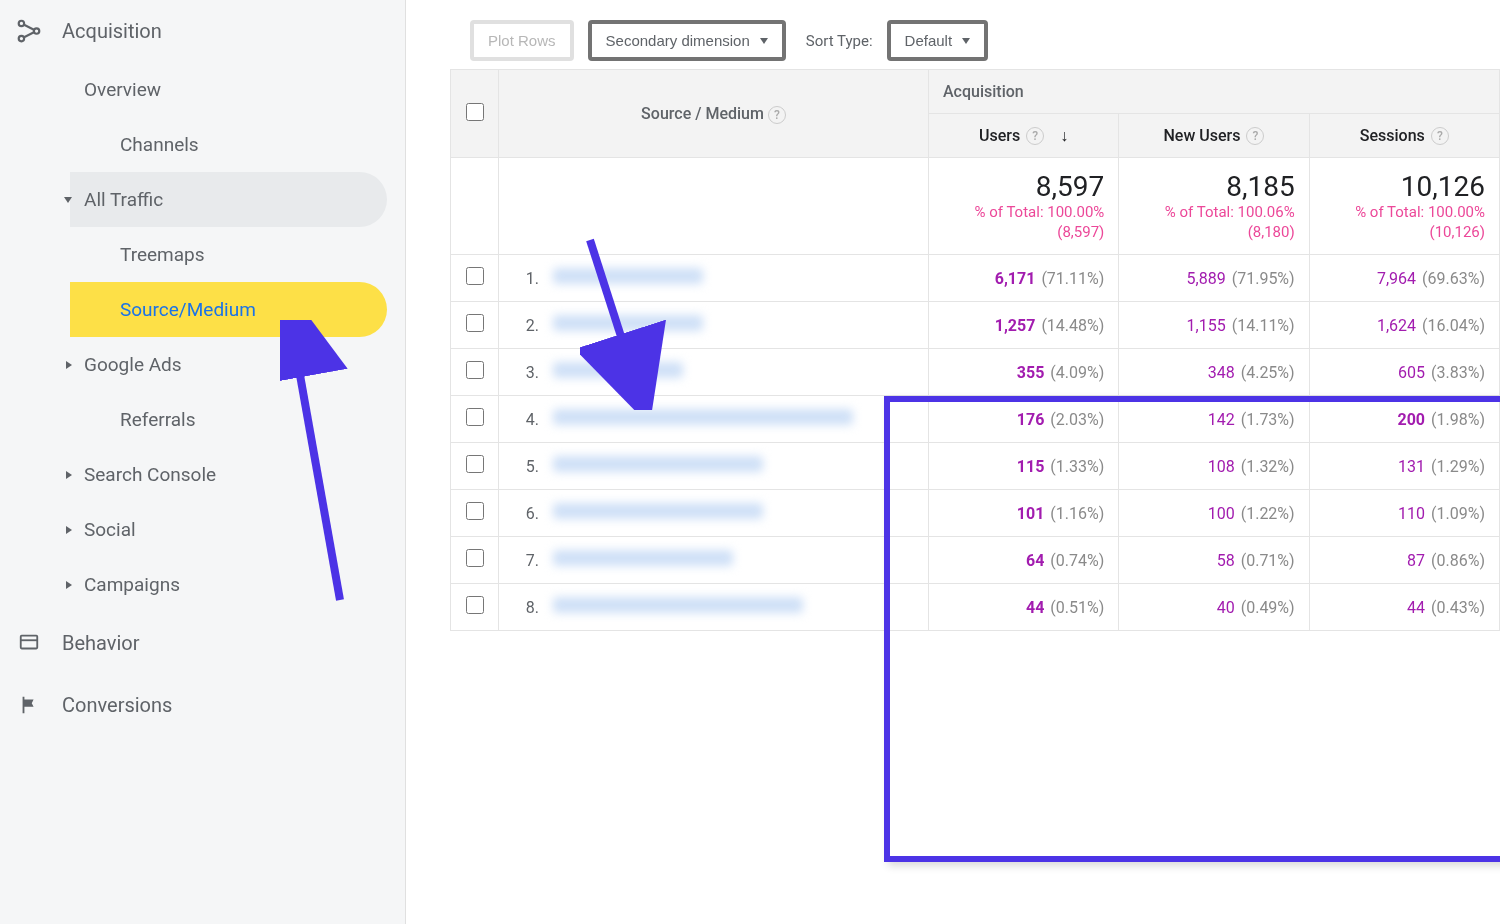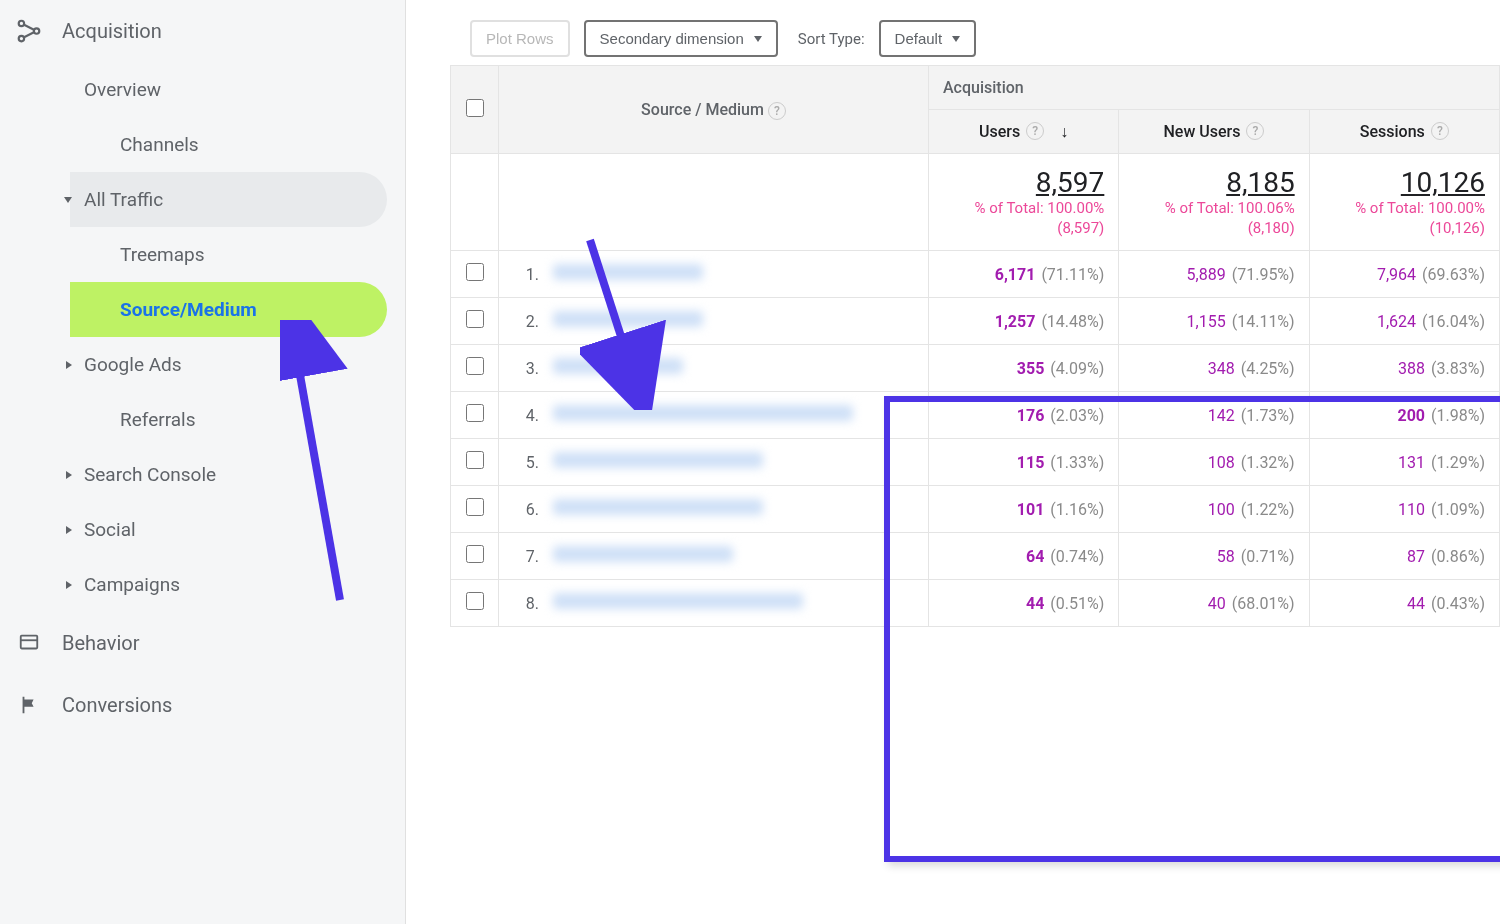--- a/index.html
+++ b/index.html
@@ -41,25 +41,25 @@
     cursor: pointer;
     text-align: center;
   }
   .sub-item.selected-parent {
     background: #e8eaec;
     border-radius: 0 28px 28px 0;
     margin-right: 18px;
   }
   .sub-item.sub-indent { padding-left: 50px; }
   .sub-item.active {
-    background: #bef264;
+    background: #fde047;
     color: #1a73e8;
     border-radius: 0 28px 28px 0;
     margin-right: 18px;
-    font-weight: 700;
+    font-weight: 400;
   }
   .sub-item.with-caret::before {
     content: "";
     display:inline-block;
     border-left: 6px solid #5f6368;
     border-top: 4px solid transparent;
     border-bottom: 4px solid transparent;
     margin-right: 12px;
     margin-left: -18px;
   }
@@ -94,21 +94,21 @@
     height:466px;
     border:6px solid #4c33e6;
     pointer-events:none;
     box-shadow: 4px 4px 8px rgba(0,0,0,0.15);
   }
 
   
   .main { flex:1; padding: 20px 0 0 44px; position:relative; overflow:hidden;}
   .toolbar { display:flex; align-items:center; gap:14px; margin-bottom:6px; margin-left:20px;}
   .btn {
-    border:2px solid #737373;
+    border:4px solid #737373;
     border-radius:4px;
     padding:8px 14px;
     background:#fff;
     font-size:15px;
     color:#5f6368;
     display:inline-flex;
     align-items:center;
     gap:10px;
     cursor:pointer;
   }
@@ -129,36 +129,36 @@
     color:#5f6368;
   }
   table.data thead th {
     background:#f3f3f3;
     font-weight:500;
   }
   .col-chk { width:48px; text-align:center; }
   .col-src { width:430px; }
   .super-head { background:#f3f3f3; padding:10px 14px; font-weight:700; color:#202124; text-align:left;}
   .metric-head { text-align:center; vertical-align:middle;}
-  .metric-head .m-name { font-weight:500; color:#202124; display:inline-flex; align-items:flex-start; gap:6px;}
+  .metric-head .m-name { font-weight:500; color:#202124; display:inline-flex; align-items:flex-end; gap:6px;}
   .help-dot {
     display:inline-flex; align-items:center; justify-content:center;
     width:18px; height:18px; border-radius:50%;
     font-size:12px;
     color:#aaa;
     border:1px solid #ccc;
     cursor:pointer;
   }
   .sort-arrow { font-weight:bold; }
   .summary-cell {
     text-align:right; padding:20px 14px;
     vertical-align:top;
     background:#fff;
   }
-  .summary-cell .big { font-size:28px; font-weight:400; color:#202124;text-decoration:underline; }
+  .summary-cell .big { font-size:28px; font-weight:400; color:#202124; }
   .summary-cell .sub { font-size:15px; color:#ec4899; line-height:1.3;}
   tbody td { background:#fff; }
   tbody td.num-main { text-align:right; }
   .val { font-weight:700; color:#a21caf;text-align:right;}
   .pct { color:#8a8a8a; font-weight:400; margin-left:6px;}
   .rownum { display:inline-block; width:26px; text-align:right; margin-right:14px; }
   .blurred {
     display:inline-block;
     background: #cfe0f7;
     filter: blur(5px);
@@ -312,21 +312,21 @@
           <td class="col-src"><span class="rownum">2.</span><span class="blurred" style="width:150px"></span></td>
           <td class="num-main"><span class="val">1,257</span><span class="pct">(14.48%)</span></td>
           <td class="num-main"><span class="val" style="font-weight:400">1,155</span><span class="pct">(14.11%)</span></td>
           <td class="num-main"><span class="val" style="font-weight:400">1,624</span><span class="pct">(16.04%)</span></td>
         </tr>
         <tr>
           <td class="col-chk"><input type="checkbox" style=""></td>
           <td class="col-src"><span class="rownum">3.</span><span class="blurred" style="width:130px"></span></td>
           <td class="num-main"><span class="val">355</span><span class="pct">(4.09%)</span></td>
           <td class="num-main"><span class="val" style="font-weight:400">348</span><span class="pct">(4.25%)</span></td>
-          <td class="num-main"><span class="val" style="font-weight:400">388</span><span class="pct">(3.83%)</span></td>
+          <td class="num-main"><span class="val" style="font-weight:400">605</span><span class="pct">(3.83%)</span></td>
         </tr>
         <tr>
           <td class="col-chk"><input type="checkbox" style=""></td>
           <td class="col-src"><span class="rownum">4.</span><span class="blurred" style="width:300px"></span></td>
           <td class="num-main"><span class="val">176</span><span class="pct">(2.03%)</span></td>
           <td class="num-main"><span class="val" style="font-weight:400">142</span><span class="pct">(1.73%)</span></td>
           <td class="num-main"><span class="val" style="font-weight:700">200</span><span class="pct">(1.98%)</span></td>
         </tr>
         <tr>
           <td class="col-chk"><input type="checkbox" style=""></td>
@@ -346,21 +346,21 @@
           <td class="col-chk"><input type="checkbox" style=""></td>
           <td class="col-src"><span class="rownum">7.</span><span class="blurred" style="width:180px"></span></td>
           <td class="num-main"><span class="val">64</span><span class="pct">(0.74%)</span></td>
           <td class="num-main"><span class="val" style="font-weight:400">58</span><span class="pct">(0.71%)</span></td>
           <td class="num-main"><span class="val" style="font-weight:400">87</span><span class="pct">(0.86%)</span></td>
         </tr>
         <tr>
           <td class="col-chk"><input type="checkbox" style=""></td>
           <td class="col-src"><span class="rownum">8.</span><span class="blurred" style="width:250px"></span></td>
           <td class="num-main"><span class="val">44</span><span class="pct">(0.51%)</span></td>
-          <td class="num-main"><span class="val" style="font-weight:400">40</span><span class="pct">(68.01%)</span></td>
+          <td class="num-main"><span class="val" style="font-weight:400">40</span><span class="pct">(0.49%)</span></td>
           <td class="num-main"><span class="val" style="font-weight:400">44</span><span class="pct">(0.43%)</span></td>
         </tr>
       </tbody>
   </table>
 
   <div class="table-highlight"></div>
 </main>
 
 <svg class="annotation-arrow" width="120" height="300">
   <defs>

